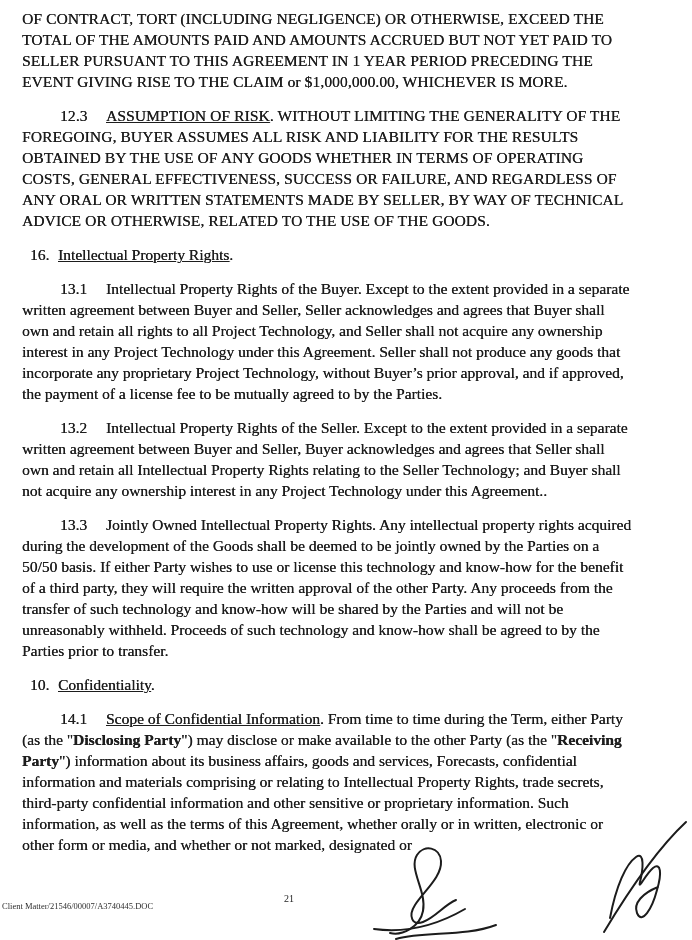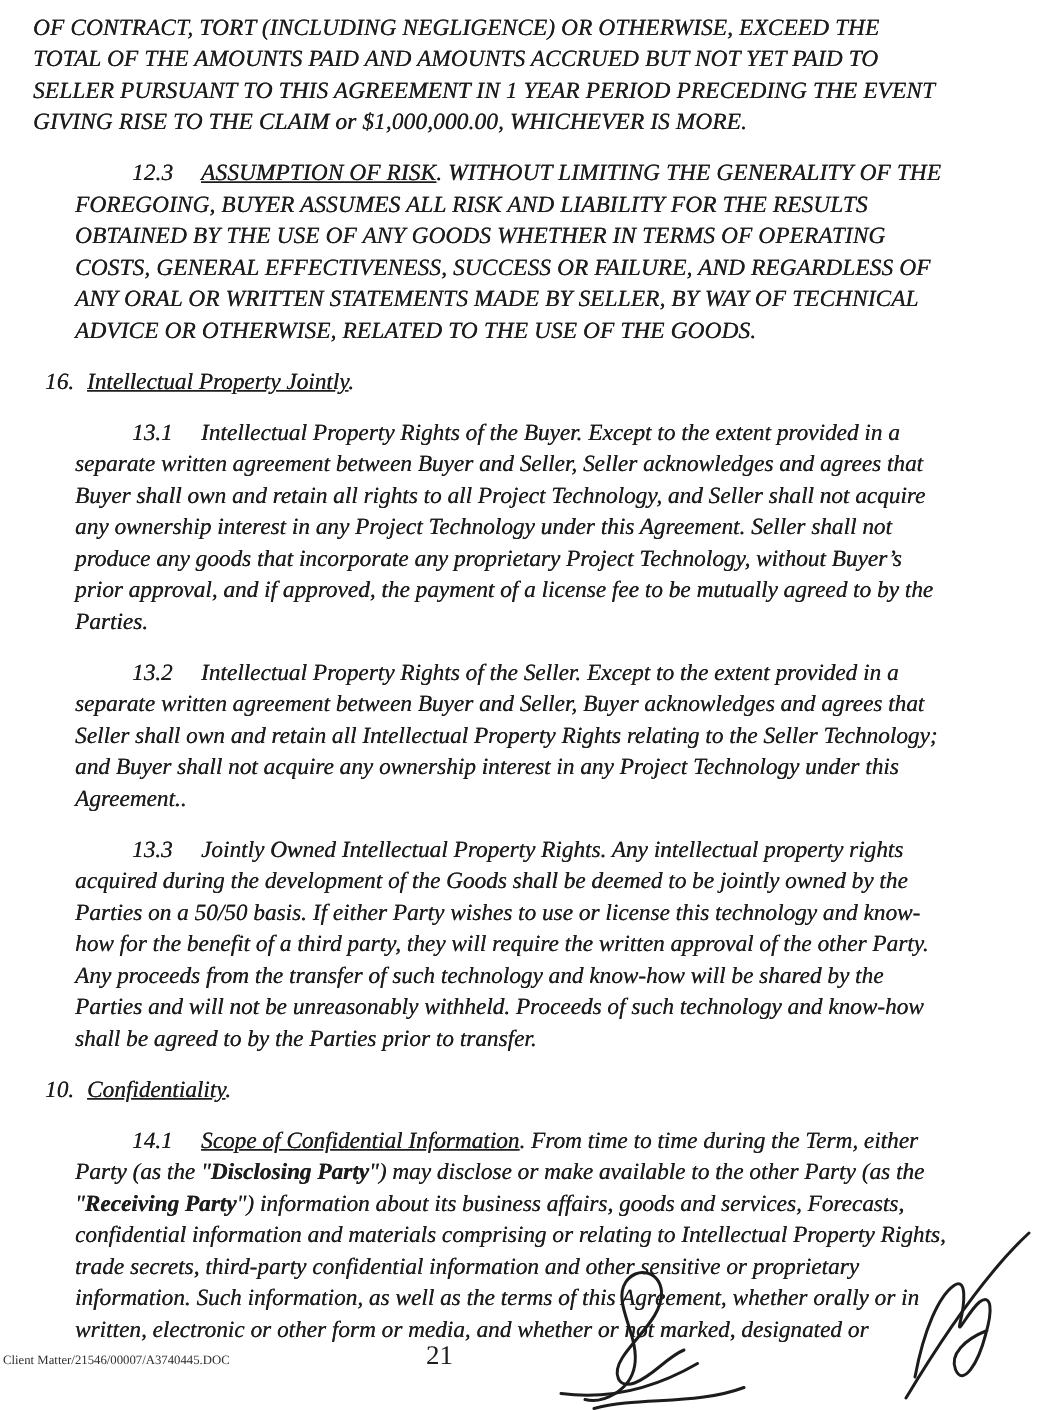--- a/index.html
+++ b/index.html
@@ -9,60 +9,59 @@
     position:relative;
     font-family:"Liberation Serif", serif;
     color:#1d1d1d;
     overflow:hidden;
   }
   .page {
     position:absolute; inset:0;
     padding:8px 58px 0 22px;
     box-sizing:border-box;
     overflow:hidden;
-    font-style:italic;
   }
   .para {
     margin:0 0 13px 0;
     font-size:15.5px;
     line-height:21px;
     text-shadow:0.2px 0 0 currentColor;
   }
-  .sec { text-indent:38px;margin-left:28px; }
+  .sec { text-indent:38px; }
   .sec .num { display:inline-block; width:46px; text-indent:0; }
   .h-top { text-indent:8px; }
   .h-top .num { display:inline-block; width:28px; text-indent:0; }
   .u { text-decoration:underline; }
   .caps { letter-spacing:0.1px; }
   .footer-ref {
     position:absolute; left:2px; top:901px;
     font-size:8.5px; color:#2e2e2e;text-align:right;
   }
   .page-num {
     position:absolute; left:284px; top:893px;
-    font-size:18px;
+    font-size:10px;
   }
   .sig { position:absolute; }
   .sig path {
     stroke:#1c1c1c; fill:none;
     stroke-width:2; stroke-linecap:round; stroke-linejoin:round;
   }
   .sig-center { left:368px; top:843px; }
   .sig-right  { left:596px; top:820px; }
 </style>
 </head>
 <body>
 
 <div class="page">
 
   <p class="para caps">OF CONTRACT, TORT (INCLUDING NEGLIGENCE) OR OTHERWISE, EXCEED THE TOTAL OF THE AMOUNTS PAID AND AMOUNTS ACCRUED BUT NOT YET PAID TO SELLER PURSUANT TO THIS AGREEMENT IN 1 YEAR PERIOD PRECEDING THE EVENT GIVING RISE TO THE CLAIM or $1,000,000.00, WHICHEVER IS MORE.</p>
 
   <p class="para caps sec"><span class="num">12.3</span><span class="u">ASSUMPTION OF RISK</span><span>. WITHOUT LIMITING THE GENERALITY OF THE FOREGOING, BUYER ASSUMES ALL RISK AND LIABILITY FOR THE RESULTS OBTAINED BY THE USE OF ANY GOODS WHETHER IN TERMS OF OPERATING COSTS, GENERAL EFFECTIVENESS, SUCCESS OR FAILURE, AND REGARDLESS OF ANY ORAL OR WRITTEN STATEMENTS MADE BY SELLER, BY WAY OF TECHNICAL ADVICE OR OTHERWISE, RELATED TO THE USE OF THE GOODS.</span></p>
 
-  <p class="para h-top"><span class="num">16.</span><span class="u">Intellectual Property Jointly</span><span>.</span></p>
+  <p class="para h-top"><span class="num">16.</span><span class="u">Intellectual Property Rights</span><span>.</span></p>
 
   <p class="para sec"><span class="num">13.1</span><span>Intellectual Property Rights of the Buyer. Except to the extent provided in a separate written agreement between Buyer and Seller, Seller acknowledges and agrees that Buyer shall own and retain all rights to all Project Technology, and Seller shall not acquire any ownership interest in any Project Technology under this Agreement.  Seller shall not produce any goods that incorporate any proprietary Project Technology, without Buyer’s prior approval, and if approved, the payment of a license fee to be mutually agreed to by the Parties.</span></p>
 
   <p class="para sec"><span class="num">13.2</span><span>Intellectual Property Rights of the Seller. Except to the extent provided in a separate written agreement between Buyer and Seller, Buyer acknowledges and agrees that Seller shall own and retain all Intellectual Property Rights relating to the Seller Technology; and Buyer shall not acquire any ownership interest in any Project Technology under this Agreement..</span></p>
 
   <p class="para sec"><span class="num">13.3</span><span>Jointly Owned Intellectual Property Rights. Any intellectual property rights acquired during the development of the Goods shall be deemed to be jointly owned by the Parties on a 50/50 basis. If either Party wishes to use or license this technology and know-how for the benefit of a third party, they will require the written approval of the other Party. Any proceeds from the transfer of such technology and know-how will be shared by the Parties and will not be unreasonably withheld. Proceeds of such technology and know-how shall be agreed to by the Parties prior to transfer.</span></p>
 
   <p class="para h-top"><span class="num">10.</span><span class="u">Confidentiality</span><span>.</span></p>
 
   <p class="para sec"><span class="num">14.1</span><span class="u">Scope of Confidential Information</span><span>. From time to time during the Term, either Party (as the "</span><b>Disclosing Party</b><span>") may disclose or make available to the other Party (as the "</span><b>Receiving Party</b><span>") information about its business affairs, goods and services, Forecasts, confidential information and materials comprising or relating to Intellectual Property Rights, trade secrets, third-party confidential information and other sensitive or proprietary information. Such information, as well as the terms of this Agreement, whether orally or in written, electronic or other form or media, and whether or not marked, designated or</span></p>

